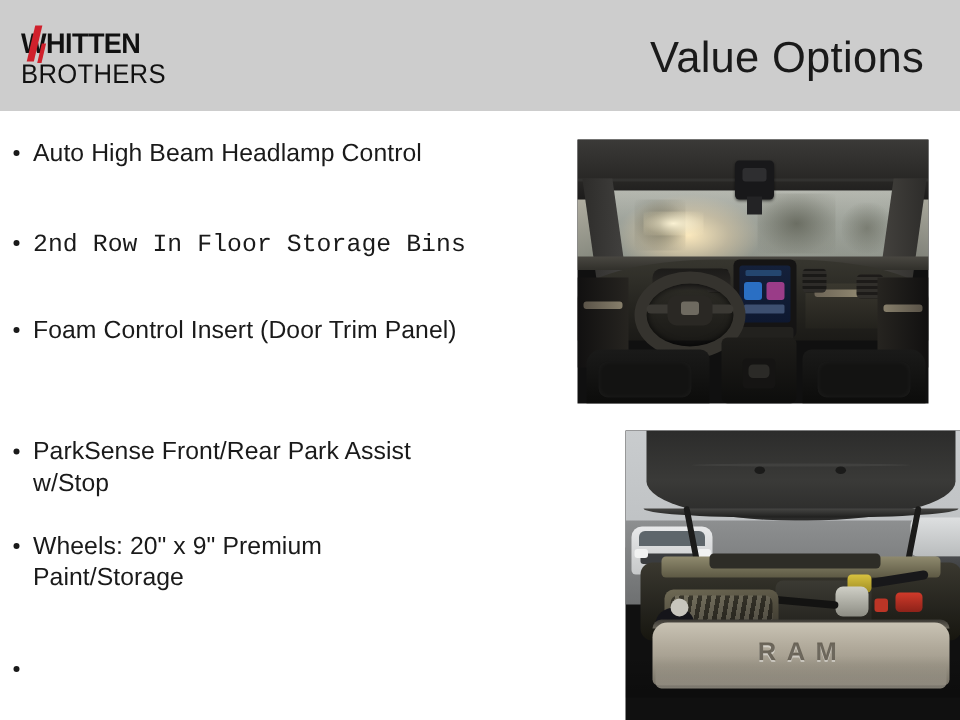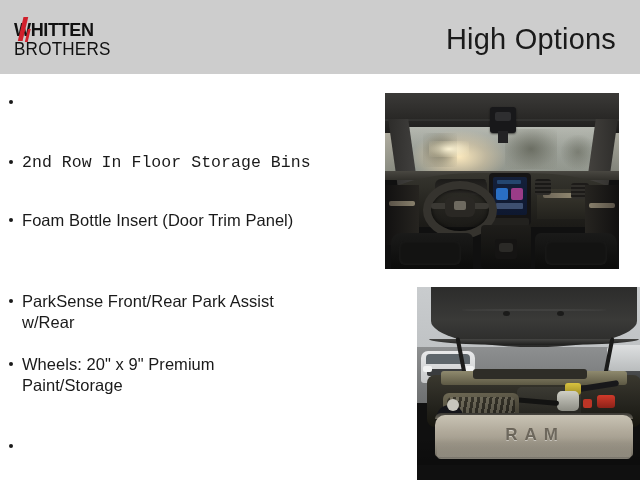--- a/index.html
+++ b/index.html
@@ -493,43 +493,44 @@
 
     <div class="logo">
       <div class="logo-line1">
         <span>WHITTEN</span>
         <span class="logo-slash"></span>
         <span class="logo-slash-2"></span>
       </div>
       <div class="logo-line2">BROTHERS</div>
     </div>
 
-    <div class="title">High Options</div>
+    <div class="title">Value Options</div>
   </div>
 
   <div class="bullets">
 
     <div class="bullet-row" style="top:0px;position:absolute;">
       <span class="bullet-dot"></span>
+      <span>Auto High Beam Headlamp Control</span>
     </div>
 
     <div class="bullet-row" style="top:60px;position:absolute;font-family:Liberation Mono, monospace;">
       <span class="bullet-dot"></span>
       <span>2nd Row In Floor Storage Bins</span>
     </div>
 
     <div class="bullet-row" style="top:118px;position:absolute;">
       <span class="bullet-dot"></span>
-      <span>Foam Bottle Insert (Door Trim Panel)</span>
+      <span>Foam Control Insert (Door Trim Panel)</span>
     </div>
 
     <div class="bullet-row" style="top:180px;position:absolute;margin-top:19px;">
       <span class="bullet-dot"></span>
       <span>ParkSense Front/Rear Park Assist</span>
-      <span class="bullet-line2">w/Rear</span>
+      <span class="bullet-line2">w/Stop</span>
     </div>
 
     <div class="bullet-row" style="top:262px;position:absolute;">
       <span class="bullet-dot"></span>
       <span>Wheels: 20" x 9" Premium</span>
       <span class="bullet-line2">Paint/Storage</span>
     </div>
 
     <div class="bullet-row" style="top:344px;position:absolute;">
       <span class="bullet-dot"></span>

